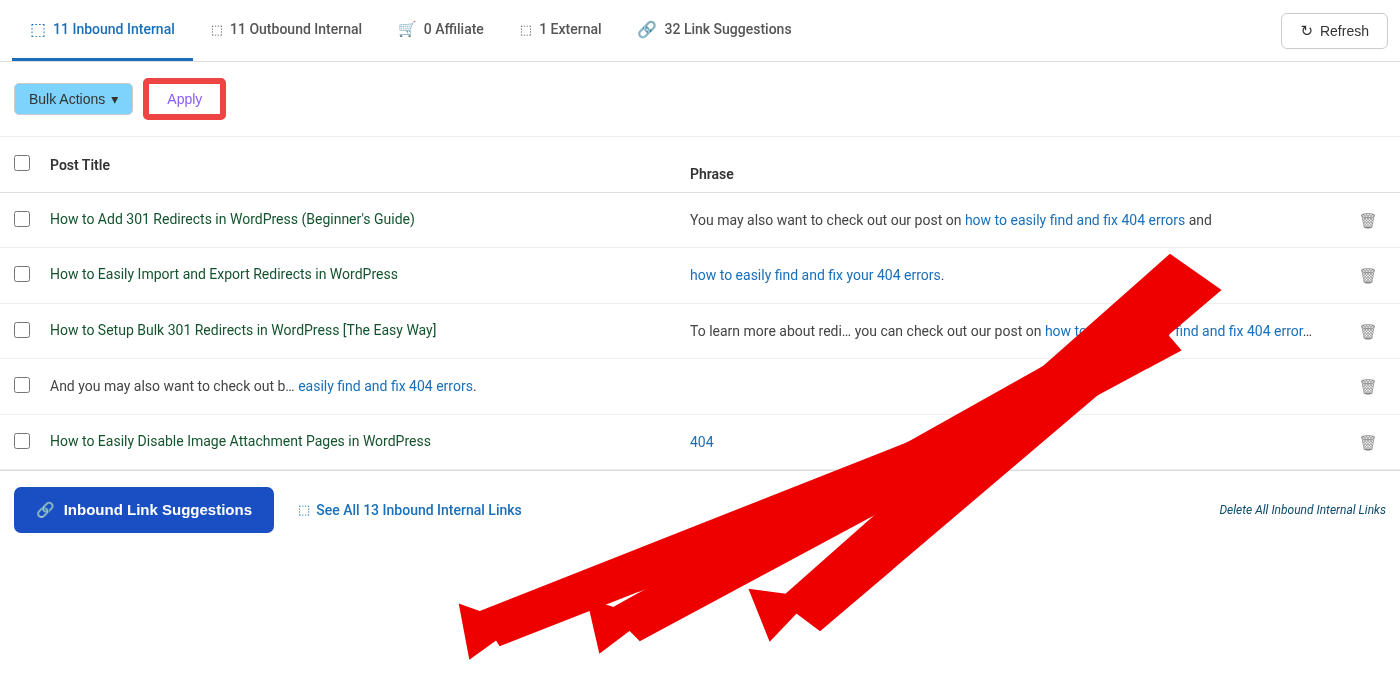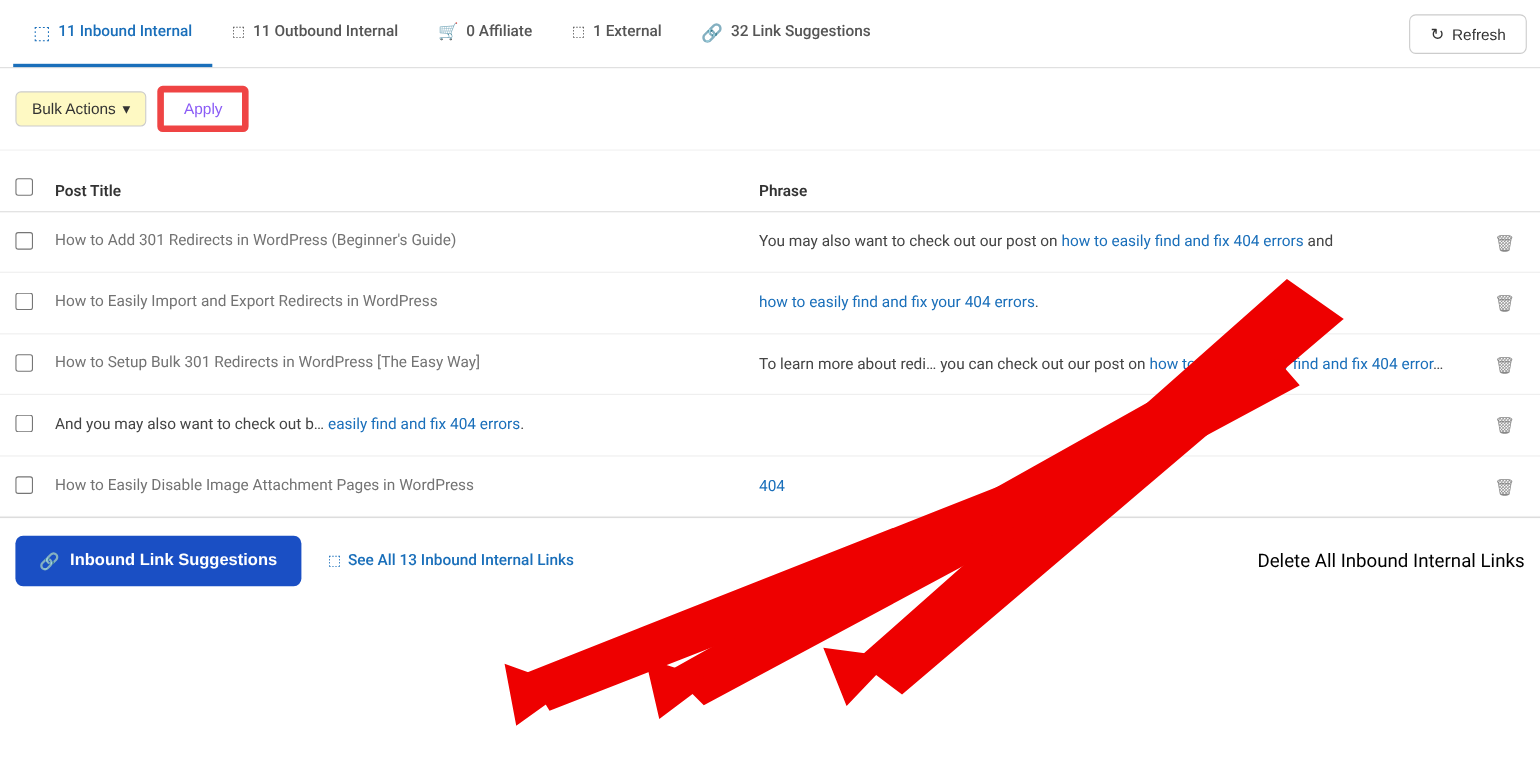--- a/index.html
+++ b/index.html
@@ -26,45 +26,45 @@
       color: #333;
     }
 
     
     .toolbar {
       display: flex; align-items: center; gap: 10px;
       padding: 16px 14px 16px 14px; border-bottom: 1px solid #eee;
     }
     .bulk-actions-btn {
       display: flex; align-items: center; gap: 6px;
-      border: 1px solid #ccc; background: #fef9c3; padding: 7px 14px;
+      border: 1px solid #ccc; background: #7dd3fc; padding: 7px 14px;
       border-radius: 5px; cursor: pointer; font-size: 14px; color: #333;
     }
     .apply-btn {
       border: 6px solid #ef4444; background: #fff; color: #8b5cf6;
       padding: 7px 18px; border-radius: 5px; cursor: pointer; font-size: 14px; font-weight: 500;
     }
 
     
     .table-wrap { width: 100%; }
     .table-header {
-      display: flex; align-items: flex-end; padding: 10px 14px;
+      display: flex; align-items: center; padding: 10px 14px;
       border-bottom: 1px solid #ddd; background: #fff;
     }
     .col-check { width: 36px; flex-shrink: 0; }
     .col-title { flex: 0 0 640px; font-weight: 600; color: #333; font-size: 14px; }
     .col-phrase { flex: 1; font-weight: 600; color: #333; font-size: 14px; margin-top: 19px; }
     .col-action { width: 36px; flex-shrink: 0; }
 
     .table-row {
       display: flex; align-items: flex-start; padding: 16px 14px;
       border-bottom: 1px solid #eee;
     }
     .row-check { width: 36px; flex-shrink: 0; padding-top: 2px; }
-    .row-title { flex: 0 0 640px; font-size: 14px; color: #737373; line-height: 1.5; }
+    .row-title { flex: 0 0 640px; font-size: 14px; color: #14532d; line-height: 1.5; }
     .row-phrase { flex: 1; font-size: 14px; color: #444; line-height: 1.6; }
     .row-action { width: 36px; flex-shrink: 0; display: flex; align-items: flex-start; justify-content: center; padding-top: 3px; }
 
     .row-phrase a { color: #1a6fba; text-decoration: none; }
 
     .delete-icon { color: #888; cursor: pointer; font-size: 15px; }
 
     input[type="checkbox"] { width: 16px; height: 16px; cursor: pointer; }
 
     
@@ -77,21 +77,21 @@
       background: #1a4fc4; color: #fff; border: none;
       padding: 14px 22px; border-radius: 7px; cursor: pointer;
       font-size: 15px; font-weight: 600;
     }
     .see-all-link {
       display: flex; align-items: center; gap: 6px;
       color: #1a6fba; text-decoration: none; font-size: 14px; font-weight: 500;
     }
     .footer-spacer { flex: 1; }
     .delete-all-link {
-      color: #000000; text-decoration: none; font-size: 17px;
+      color: #0c4a6e; text-decoration: none; font-size: 12px; font-style: italic;
     }
 
     
     .arrow-overlay {
       position: fixed; top: 0; left: 0; width: 1400px; height: 693px;
       pointer-events: none; z-index: 9999;
     }
   </style>
 </head>
 <body>

